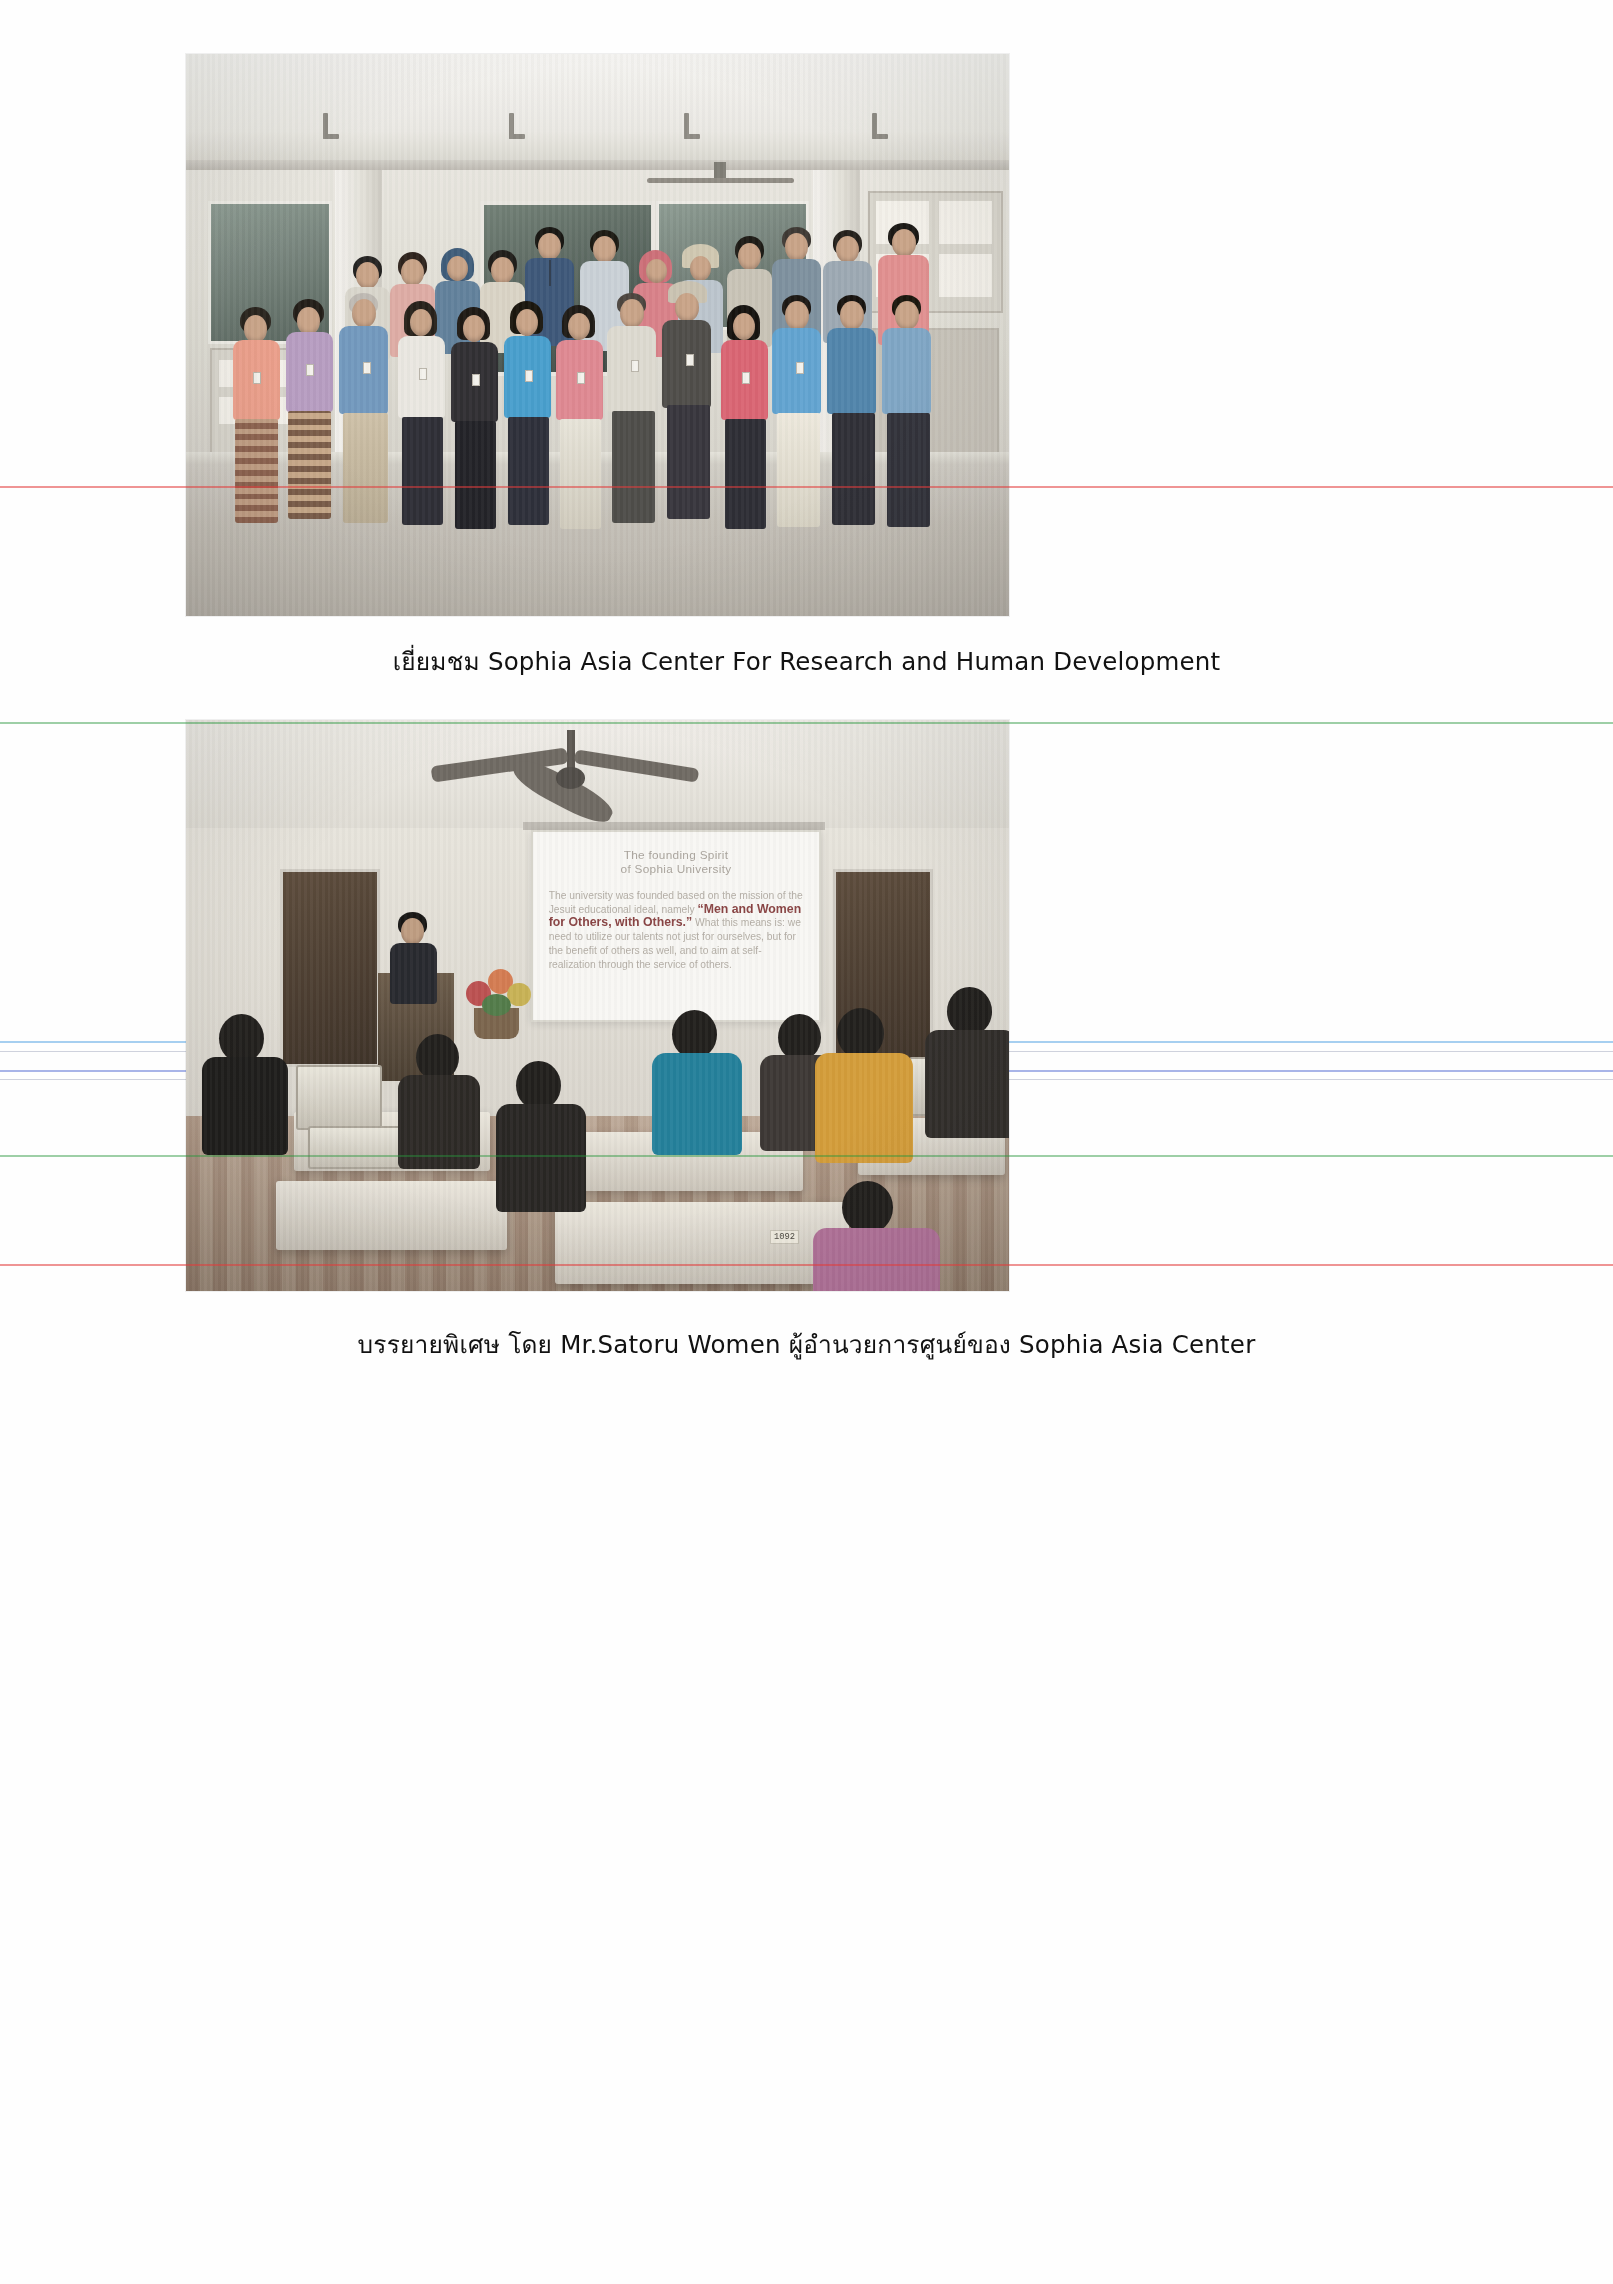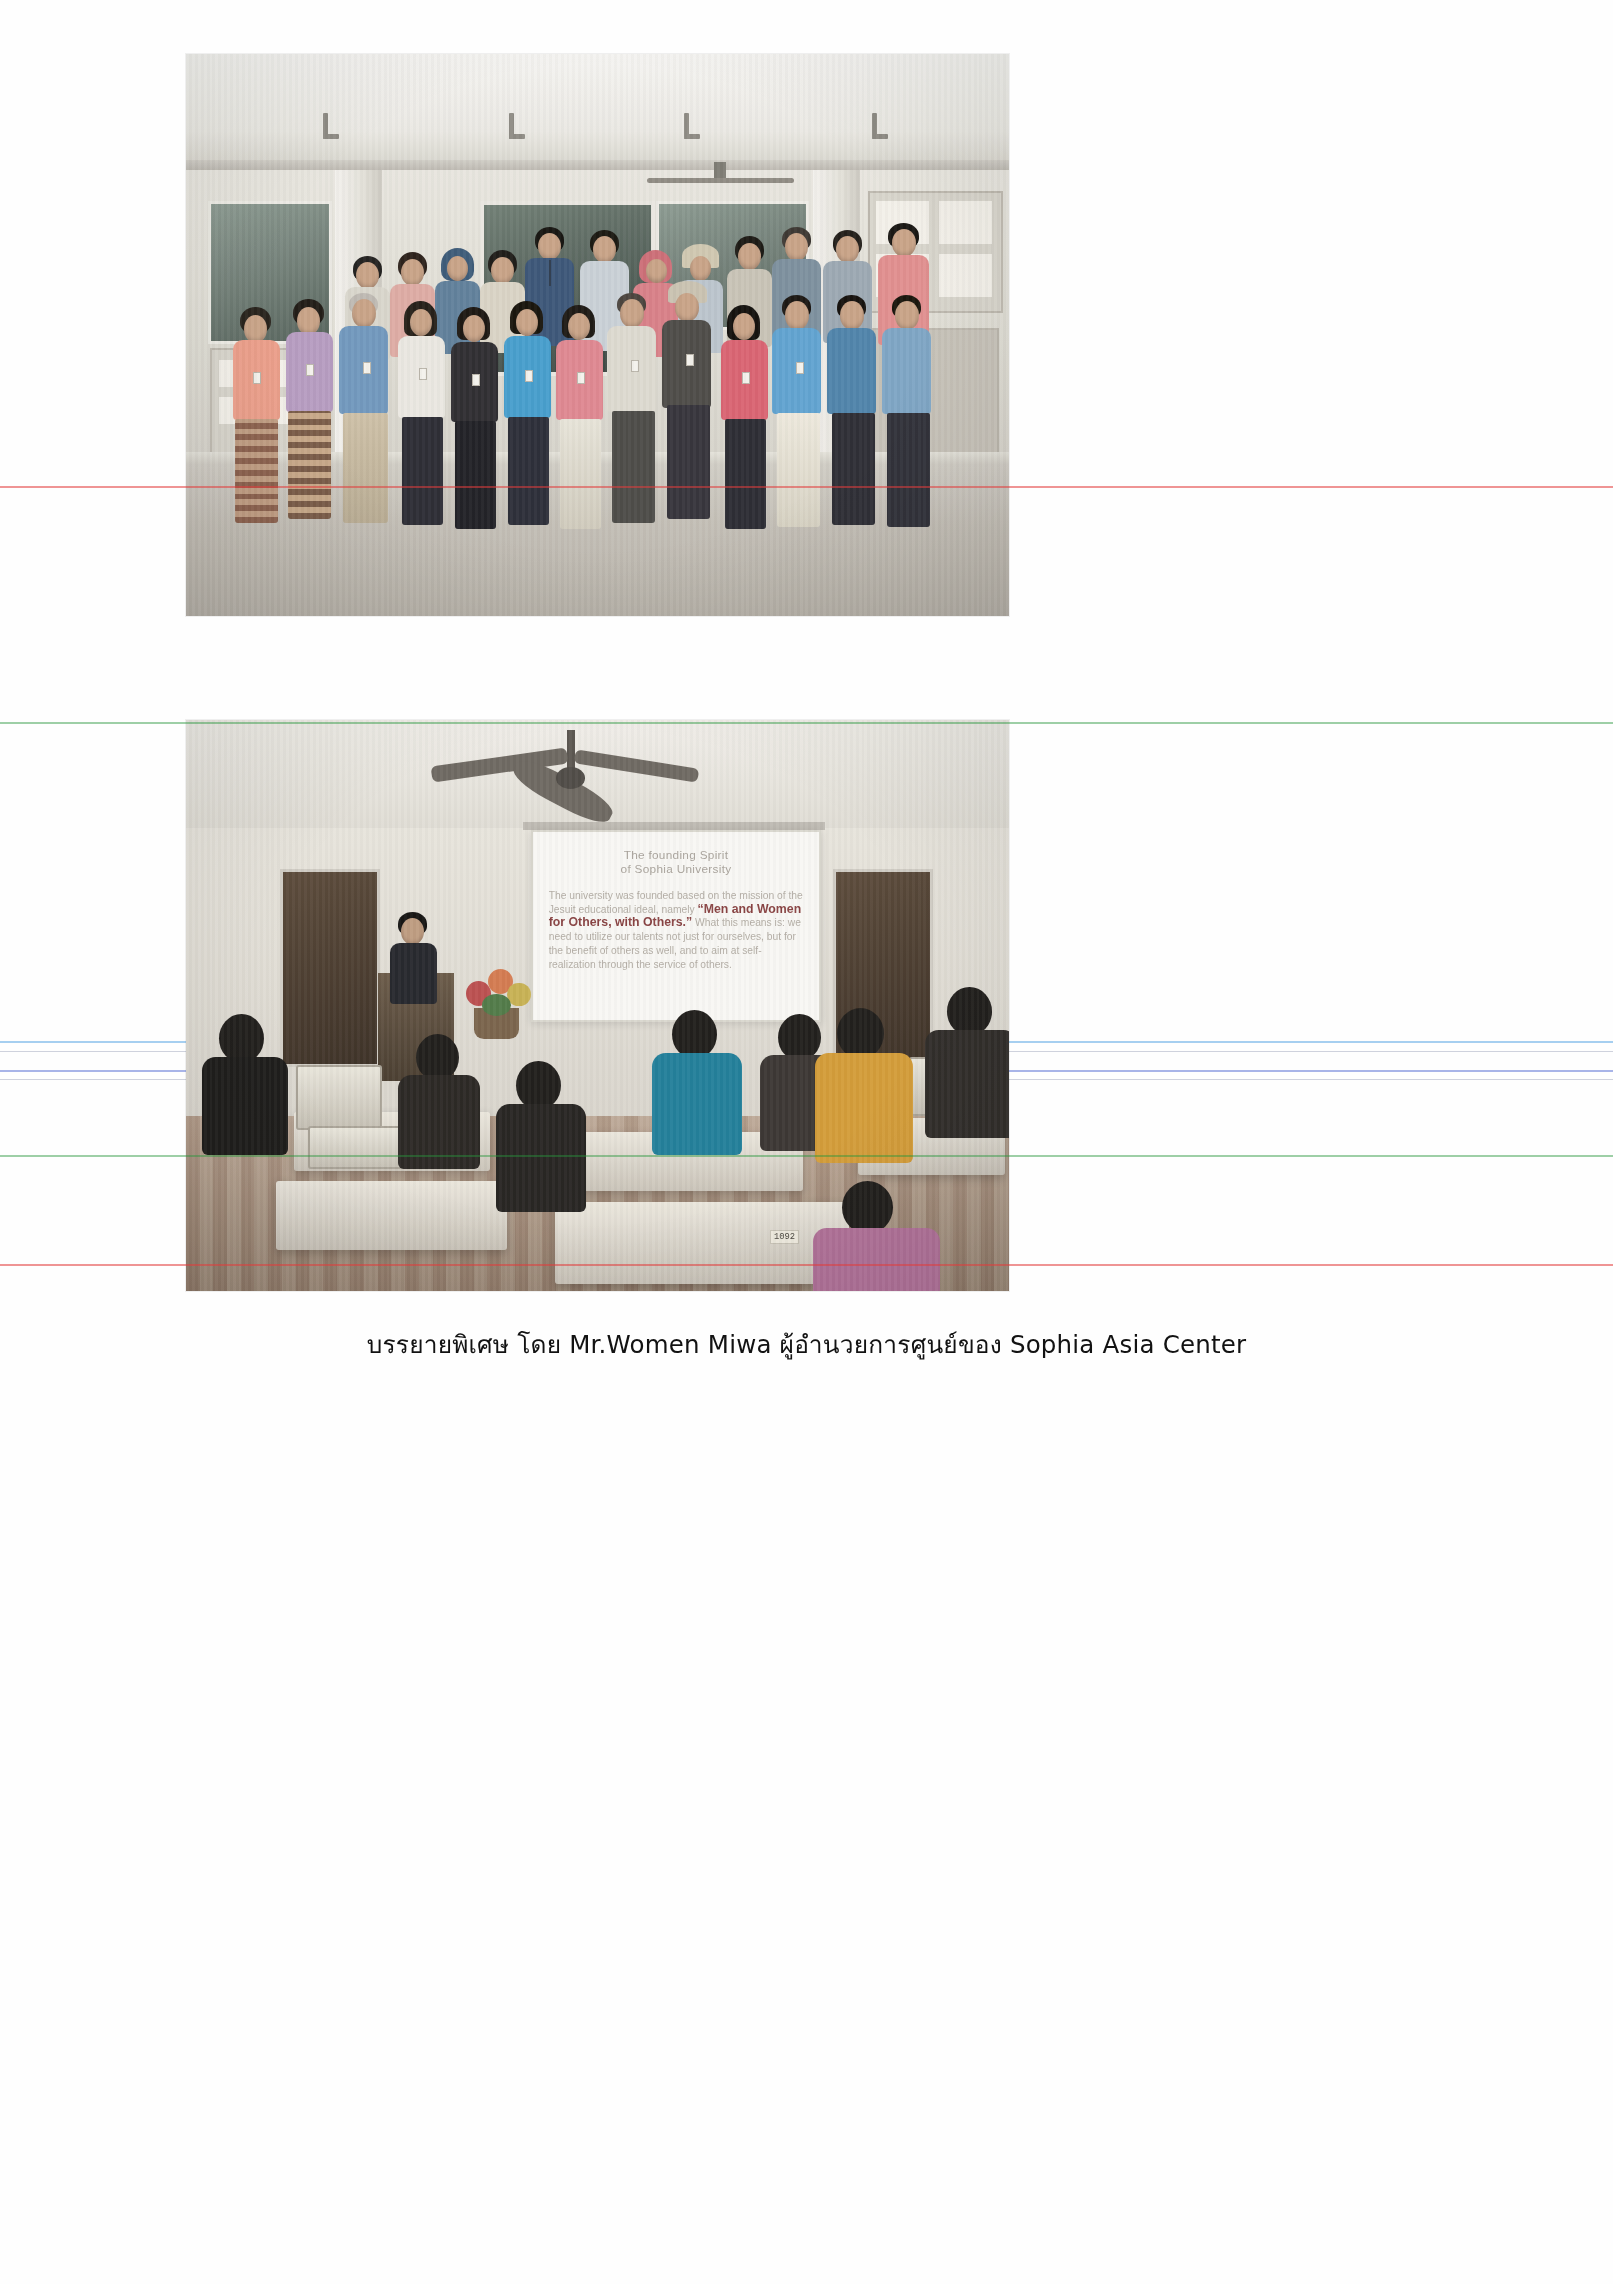--- a/index.html
+++ b/index.html
@@ -442,20 +442,21 @@
         <div class="p-legs" style="left:1px; top:118px; width:43px; height:114px; background:#2f3038;"></div>
       </div>
 
       <div class="vignette"></div>
       <div class="scan-overlay"></div>
     </div>
   </div>
 
   <div class="scan-line scan-red" style="top:486px;"></div>
 
+  <div class="caption" style="top:642px;">เยี่ยมชม Sophia Asia Center For Research and Human Development</div>
 
   <div class="figure" style="left:186px; top:720px;">
     <div class="photo" id="photo-lecture">
 
       <div class="p2-ceiling"></div>
       <div class="p2-wall"></div>
 
       <div class="p2-fan-rod"></div>
       <div class="p2-fan-blade" style="left:245px; top:37px; width:137px; height:15.7px; transform:rotate(-8deg);"></div>
       <div class="p2-fan-blade" style="left:388px; top:39px; width:125px; height:13.7px; transform:rotate(9deg);"></div>
@@ -541,16 +542,16 @@
 
       <div class="vignette"></div>
       <div class="scan-overlay"></div>
     </div>
   </div>
 
   <div class="scan-line scan-green" style="top:722px;"></div>
   <div class="scan-line scan-green" style="top:1155px;"></div>
   <div class="scan-line scan-red" style="top:1264px;"></div>
 
-  <div class="caption" style="top:1325px;">บรรยายพิเศษ โดย Mr.Women Miwa ผู้อำนวยการศูนย์ของ Sophia Asia Center</div>
+  <div class="caption" style="top:1325px;">บรรยายพิเศษ โดย Mr.Satoru Women ผู้อำนวยการศูนย์ของ Sophia Asia Center</div>
 
 </div>
 
 
 </body></html>

